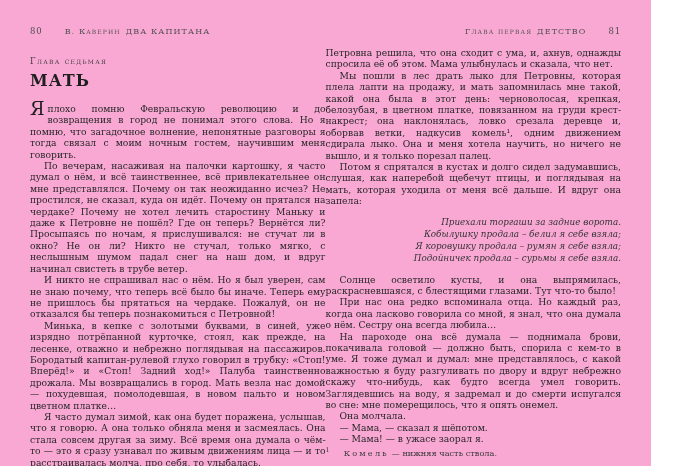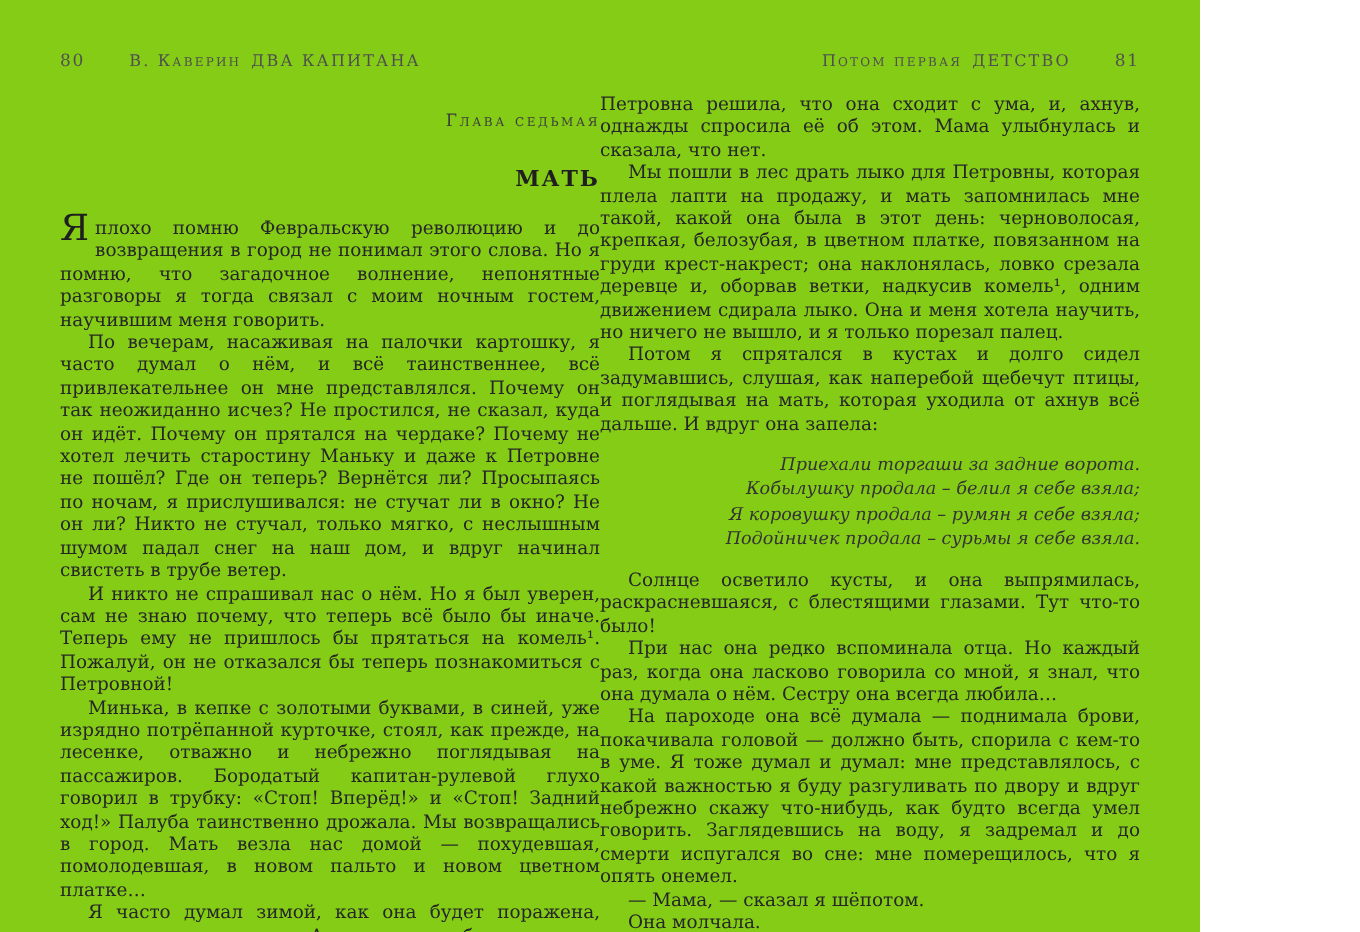--- a/index.html
+++ b/index.html
@@ -9,25 +9,25 @@
   }
   body {
     width: 680px;
     height: 466px;
     overflow: hidden;
     font-family: "DejaVu Serif", "Liberation Serif", serif;
     color: #262626;
   }
   .spread {
     box-sizing: border-box;
-    width: 600px;
+    width: 651px;
     height: 466px;
     padding: 26px 30px 0 30px;
     display: flex;
-    background: #84cc16;
+    background: #f9a8d4;
   }
   .page {
     width: 300px;
     display: flex;
     flex-direction: column;
     height: 400px;
   }
   
   .running-header {
     display: flex;
@@ -41,32 +41,32 @@
     font-size: 8.5px;
     color: #4f4f4f;
   }
   .running-header.left-h .folio { margin-right: 22px; }
   .running-header.right-h { justify-content: flex-end; }
   .running-header.right-h .folio { margin-left: 22px; }
   .smallcaps { font-variant: small-caps; letter-spacing: 1.1px; }
   .caps { text-transform: uppercase; letter-spacing: 1.1px; text-align: right; }
   .hdr-gap { display: inline-block; width: 5px; }
   
-  .chapter-head { text-align: right; margin-top: 20px; margin-bottom: 13px; }
+  .chapter-head { text-align: left; margin-top: 20px; margin-bottom: 13px; }
   .chapter-label {
     font-variant: small-caps;
     font-size: 8.5px;
     letter-spacing: 1.3px;
     color: #3c3c3c;
   }
   .chapter-title {
     font-weight: bold;
-    font-size: 11px;
+    font-size: 16px;
     letter-spacing: 1px;
-    margin-top: 17px;
+    margin-top: 5px;
     color: #1f1f1f;
   }
   
   .body-text {
     font-size: 9.2px;
     line-height: 11.4px;
     text-align: justify;
   }
   .right-body { margin-top: 11px; }
   .body-text p { margin: 0; }
@@ -125,46 +125,46 @@
     </div>
 
     <div class="body-text">
       <p>
         <span class="dropcap">Я</span><span>плохо помню Февральскую революцию и до возвращения в город не понимал этого слова. Но я помню, что загадочное волнение, непонятные разговоры я тогда связал с моим ночным гостем, научившим меня говорить.</span>
       </p>
       <div>
 
           <p class="indent">По вечерам, насаживая на палочки картошку, я часто думал о нём, и всё таинственнее, всё привлекательнее он мне представлялся. Почему он так неожиданно исчез? Не простился, не сказал, куда он идёт. Почему он прятался на чердаке? Почему не хотел лечить старостину Маньку и даже к Петровне не пошёл? Где он теперь? Вернётся ли? Просыпаясь по ночам, я прислушивался: не стучат ли в окно? Не он ли? Никто не стучал, только мягко, с неслышным шумом падал снег на наш дом, и вдруг начинал свистеть в трубе ветер.</p>
 
-          <p class="indent">И никто не спрашивал нас о нём. Но я был уверен, сам не знаю почему, что теперь всё было бы иначе. Теперь ему не пришлось бы прятаться на комель¹. Пожалуй, он не отказался бы теперь познакомиться с Петровной!</p>
+          <p class="indent">И никто не спрашивал нас о нём. Но я был уверен, сам не знаю почему, что теперь всё было бы иначе. Теперь ему не пришлось бы прятаться на чердаке. Пожалуй, он не отказался бы теперь познакомиться с Петровной!</p>
 
 
           <p class="indent">Минька, в кепке с золотыми буквами, в синей, уже изрядно потрёпанной курточке, стоял, как прежде, на лесенке, отважно и небрежно поглядывая на пассажиров. Бородатый капитан-рулевой глухо говорил в трубку: «Стоп! Вперёд!» и «Стоп! Задний ход!» Палуба таинственно дрожала. Мы возвращались в город. Мать везла нас домой — похудевшая, помолодевшая, в новом пальто и новом цветном платке…</p>
 
           <p class="indent">Я часто думал зимой, как она будет поражена, услышав, что я говорю. А она только обняла меня и засмеялась. Она стала совсем другая за зиму. Всё время она думала о чём-то — это я сразу узнавал по живым движениям лица — и то расстраивалась молча, про себя, то улыбалась.</p>
         </div>
     </div>
   </div>
 
   <div class="page">
     <div class="running-header right-h">
-      <span class="smallcaps">Потом первая</span>
+      <span class="smallcaps">Глава первая</span>
       <span class="hdr-gap"></span>
       <span class="caps">ДЕТСТВО</span>
       <span class="folio">81</span>
     </div>
 
     <div class="body-text right-body">
       <p>Петровна решила, что она сходит с ума, и, ахнув, однажды спросила её об этом. Мама улыбнулась и сказала, что нет.</p>
 
       <div>
 
           <p class="indent">Мы пошли в лес драть лыко для Петровны, которая плела лапти на продажу, и мать запомнилась мне такой, какой она была в этот день: черноволосая, крепкая, белозубая, в цветном платке, повязанном на груди крест-накрест; она наклонялась, ловко срезала деревце и, оборвав ветки, надкусив комель¹, одним движением сдирала лыко. Она и меня хотела научить, но ничего не вышло, и я только порезал палец.</p>
 
-          <p class="indent">Потом я спрятался в кустах и долго сидел задумавшись, слушая, как наперебой щебечут птицы, и поглядывая на мать, которая уходила от ахнув всё дальше. И вдруг она запела:</p>
+          <p class="indent">Потом я спрятался в кустах и долго сидел задумавшись, слушая, как наперебой щебечут птицы, и поглядывая на мать, которая уходила от меня всё дальше. И вдруг она запела:</p>
         </div>
 
       <div class="verse">
 
           <div>Приехали торгаши за задние ворота.</div>
 
           <div>Кобылушку продала – белил я себе взяла;</div>
 
           <div>Я коровушку продала – румян я себе взяла;</div>
 
@@ -175,23 +175,23 @@
 
           <p class="indent">Солнце осветило кусты, и она выпрямилась, раскрасневшаяся, с блестящими глазами. Тут что-то было!</p>
 
           <p class="indent">При нас она редко вспоминала отца. Но каждый раз, когда она ласково говорила со мной, я знал, что она думала о нём. Сестру она всегда любила…</p>
 
           <p class="indent">На пароходе она всё думала — поднимала брови, покачивала головой — должно быть, спорила с кем-то в уме. Я тоже думал и думал: мне представлялось, с какой важностью я буду разгуливать по двору и вдруг небрежно скажу что-нибудь, как будто всегда умел говорить. Заглядевшись на воду, я задремал и до смерти испугался во сне: мне померещилось, что я опять онемел.</p>
         </div>
 
       <div>
 
+          <p class="indent">Она молчала.</p>
+
           <p class="indent">— Мама, — сказал я шёпотом.</p>
-
-          <p class="indent">Она молчала.</p>
 
           <p class="indent">— Мама! — в ужасе заорал я.</p>
 
         </div>
     </div>
 
     <div class="footnote">
       <span class="fn-marker">1</span><span class="fn-term">Комель</span>
       <span>— нижняя часть ствола.</span>
     </div>

